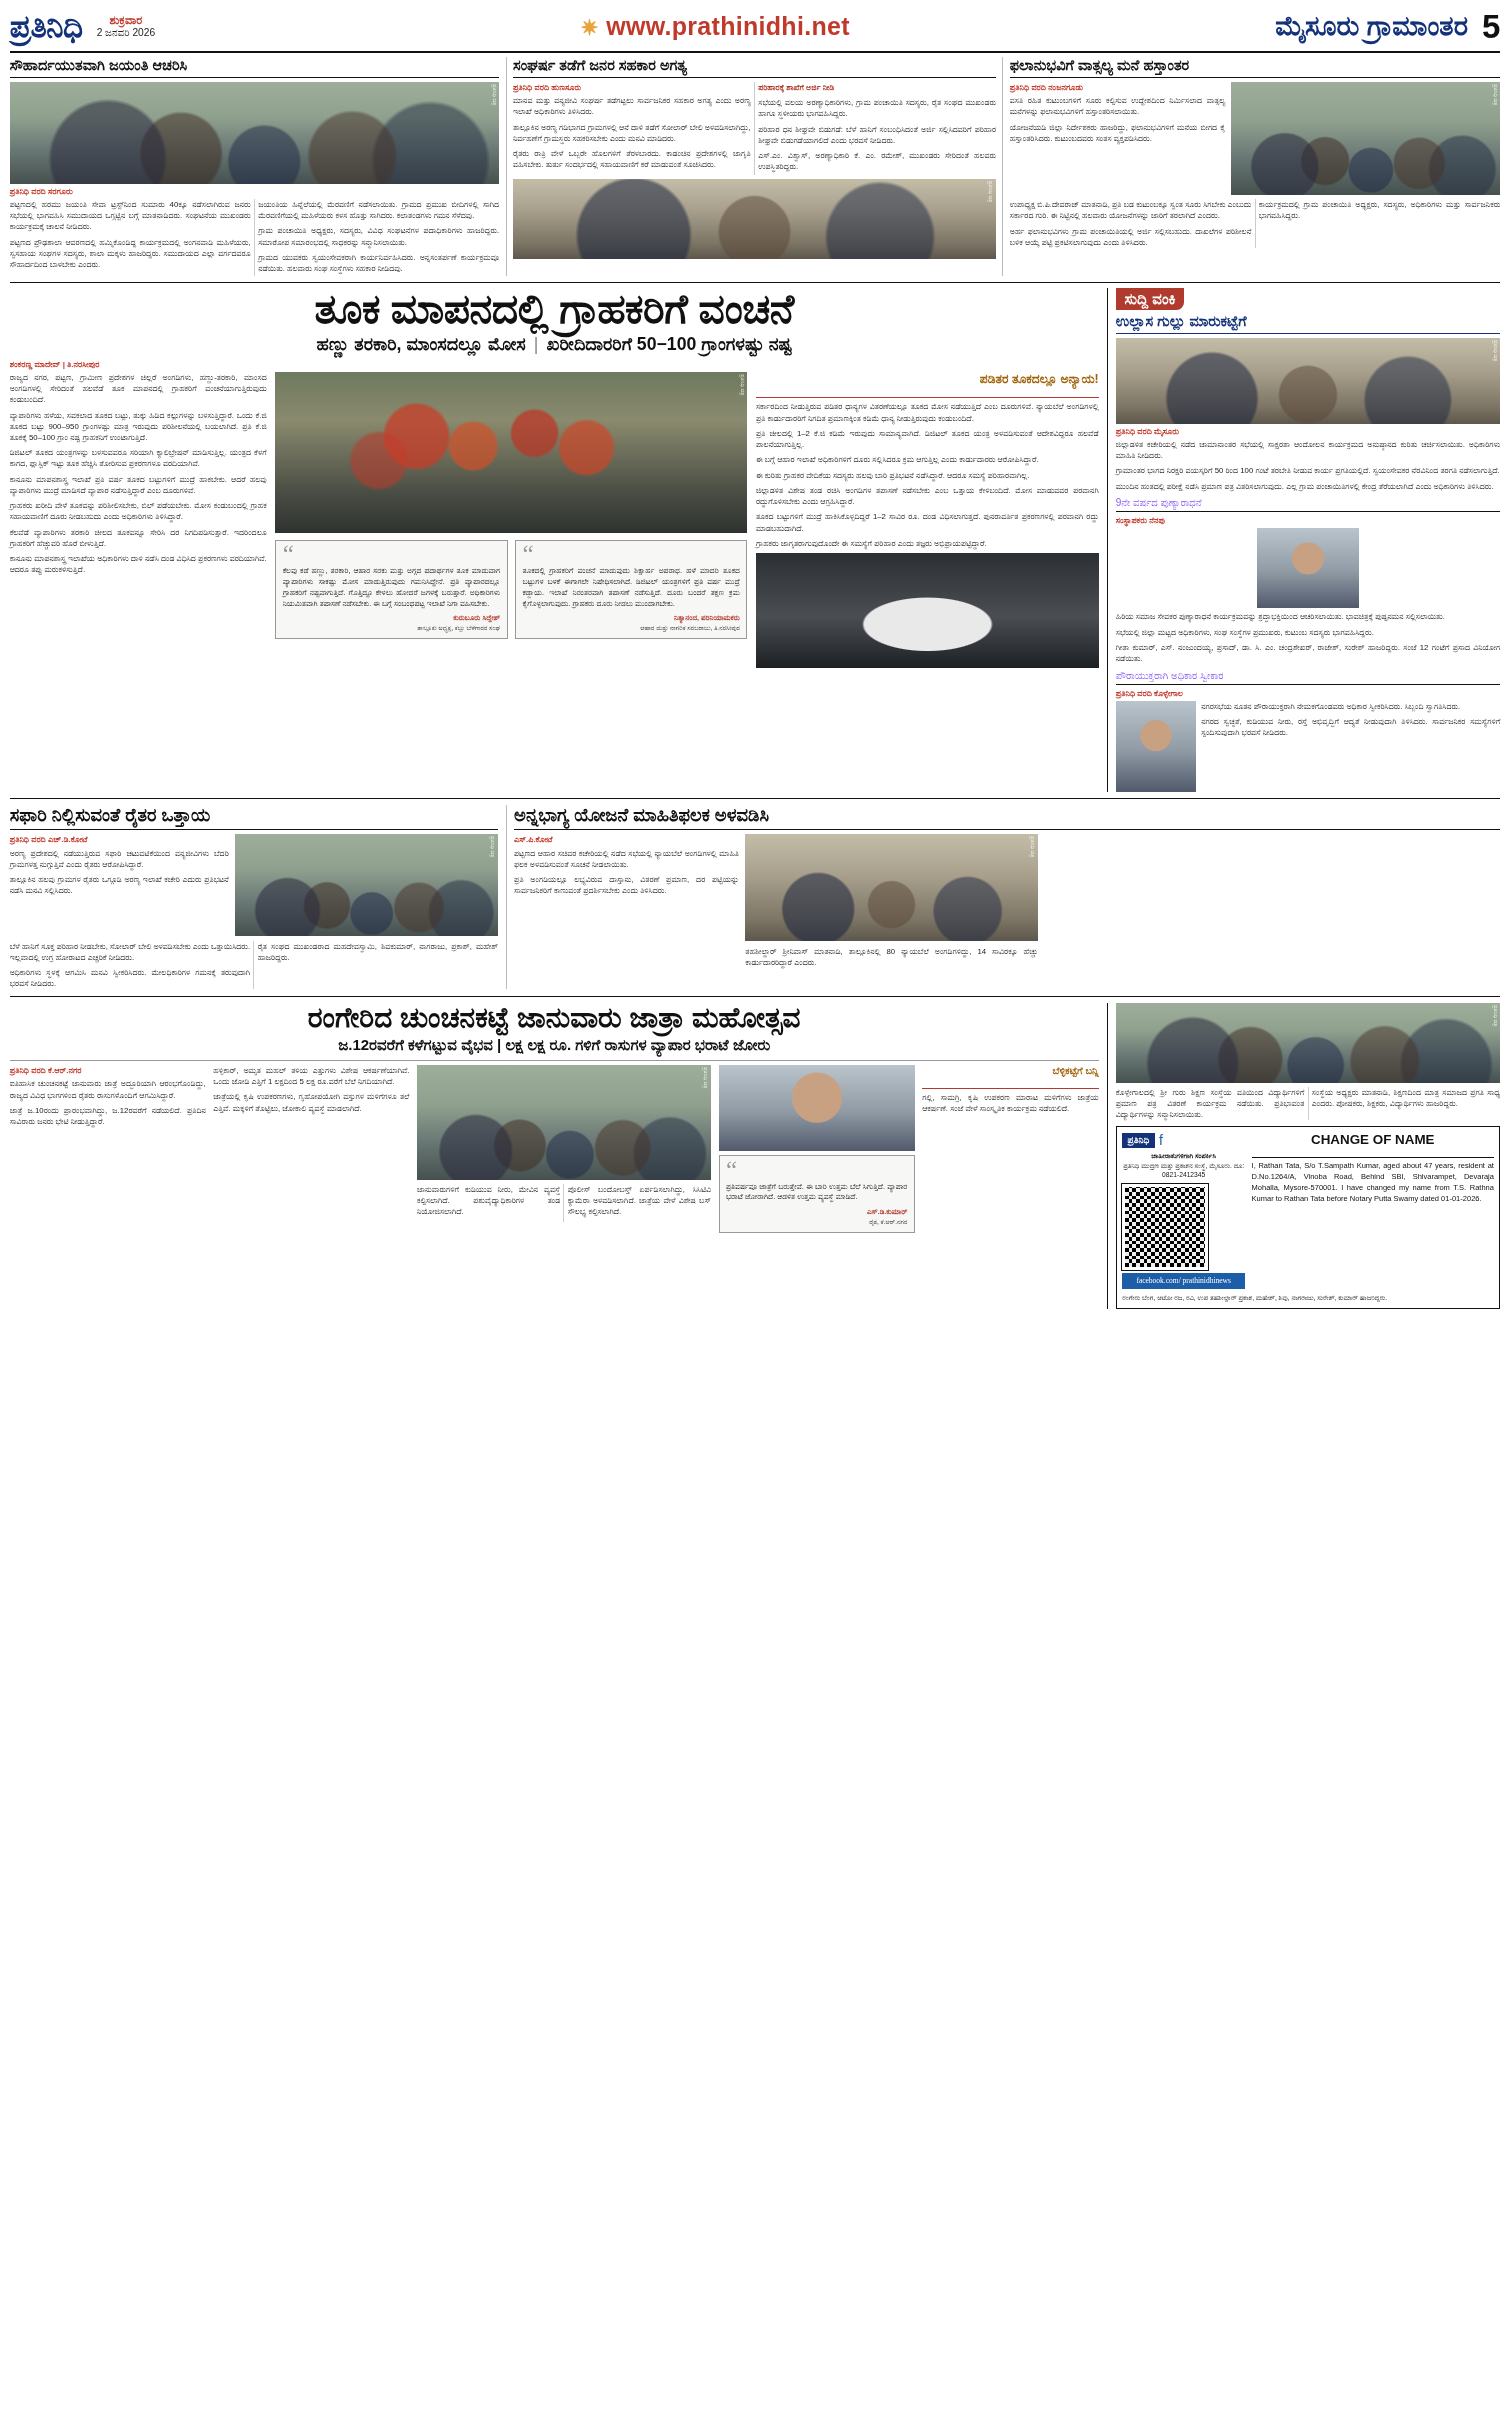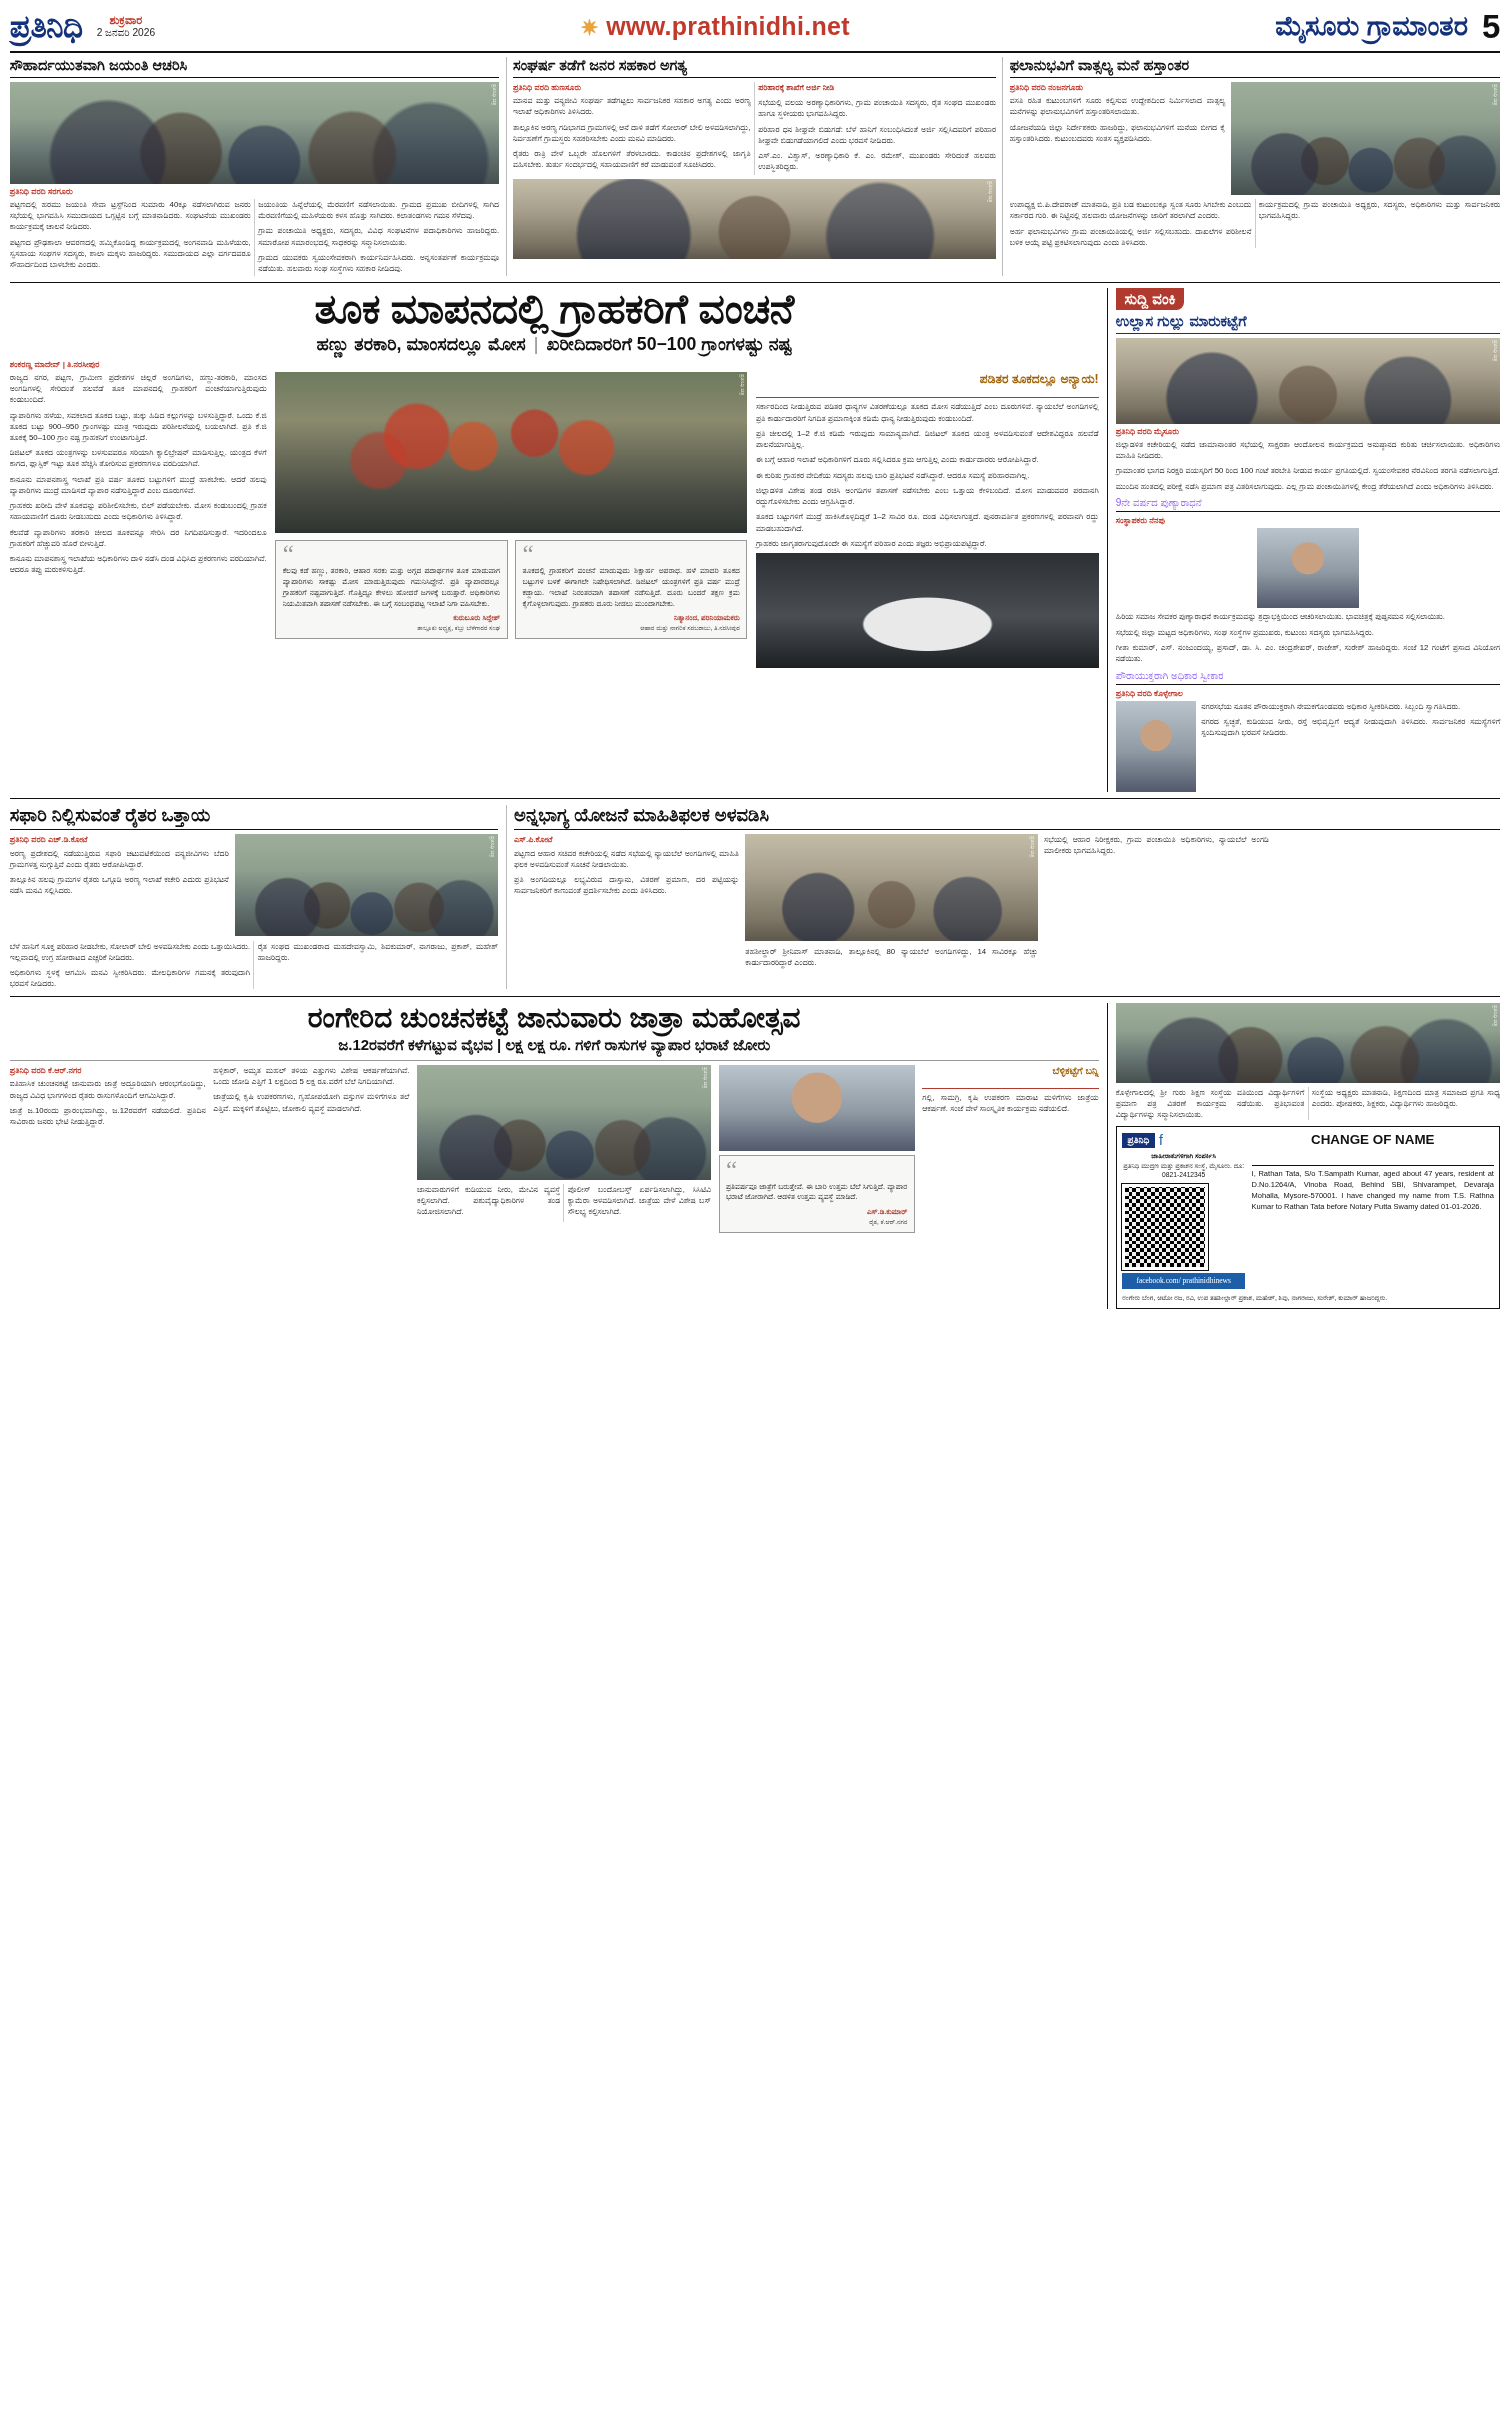--- a/index.html
+++ b/index.html
@@ -282,21 +282,21 @@
   .ad-box {
     border: 1.6px solid #111;
     padding: 5.4px;
     margin-top: 5.4px;
   }
   .ad-title {
     font-size: 13.4px;
     font-weight: bold;
     text-align: center;
     border-bottom: 1.1px solid #111;
-    padding-bottom: 18px;
+    padding-bottom: 10px;
     margin-bottom: 3.2px;
   }
   .ad-text { font-size: 7.5px; line-height: 1.45; text-align: justify; }
   .qr {
     width: 80px; height: 80px;
     background:
       repeating-linear-gradient(90deg, #111 0 3.8px, #fff 3.8px 7.5px),
       repeating-linear-gradient(0deg, #111 0 3.8px, #fff 3.8px 7.5px);
     background-blend-mode: difference;
     border: 3.2px solid #fff;
@@ -526,23 +526,20 @@
           <p>ಪ್ರತಿ ಅಂಗಡಿಯಲ್ಲೂ ಲಭ್ಯವಿರುವ ದಾಸ್ತಾನು, ವಿತರಣೆ ಪ್ರಮಾಣ, ದರ ಪಟ್ಟಿಯನ್ನು ಸಾರ್ವಜನಿಕರಿಗೆ ಕಾಣುವಂತೆ ಪ್ರದರ್ಶಿಸಬೇಕು ಎಂದು ತಿಳಿಸಿದರು.</p>
         </div>
         <div>
           <div class="photo indoor" style="height:107px;">
             <span class="photo-credit">ಪ್ರತಿನಿಧಿ ಚಿತ್ರ</span>
           </div>
           <div class="body-text" style="margin-top:4.3px;">
             <p>ತಹಶೀಲ್ದಾರ್ ಶ್ರೀನಿವಾಸ್ ಮಾತನಾಡಿ, ತಾಲ್ಲೂಕಿನಲ್ಲಿ 80 ನ್ಯಾಯಬೆಲೆ ಅಂಗಡಿಗಳಿದ್ದು, 14 ಸಾವಿರಕ್ಕೂ ಹೆಚ್ಚು ಕಾರ್ಡುದಾರರಿದ್ದಾರೆ ಎಂದರು.</p>
           </div>
         </div>
-        <div class="body-text">
-          <p>ಸಭೆಯಲ್ಲಿ ಆಹಾರ ನಿರೀಕ್ಷಕರು, ಗ್ರಾಮ ಪಂಚಾಯಿತಿ ಅಧಿಕಾರಿಗಳು, ನ್ಯಾಯಬೆಲೆ ಅಂಗಡಿ ಮಾಲೀಕರು ಭಾಗವಹಿಸಿದ್ದರು.</p>
-        </div>
       </div>
     </div>
   </div>
 
   <div class="bottom-wrap">
 
     <div>
       <div class="bot-hl">ರಂಗೇರಿದ ಚುಂಚನಕಟ್ಟೆ ಜಾನುವಾರು ಜಾತ್ರಾ ಮಹೋತ್ಸವ</div>
       <div class="bot-sub">
         <span>ಜ.12ರವರೆಗೆ ಕಳೆಗಟ್ಟುವ ವೈಭವ</span>

